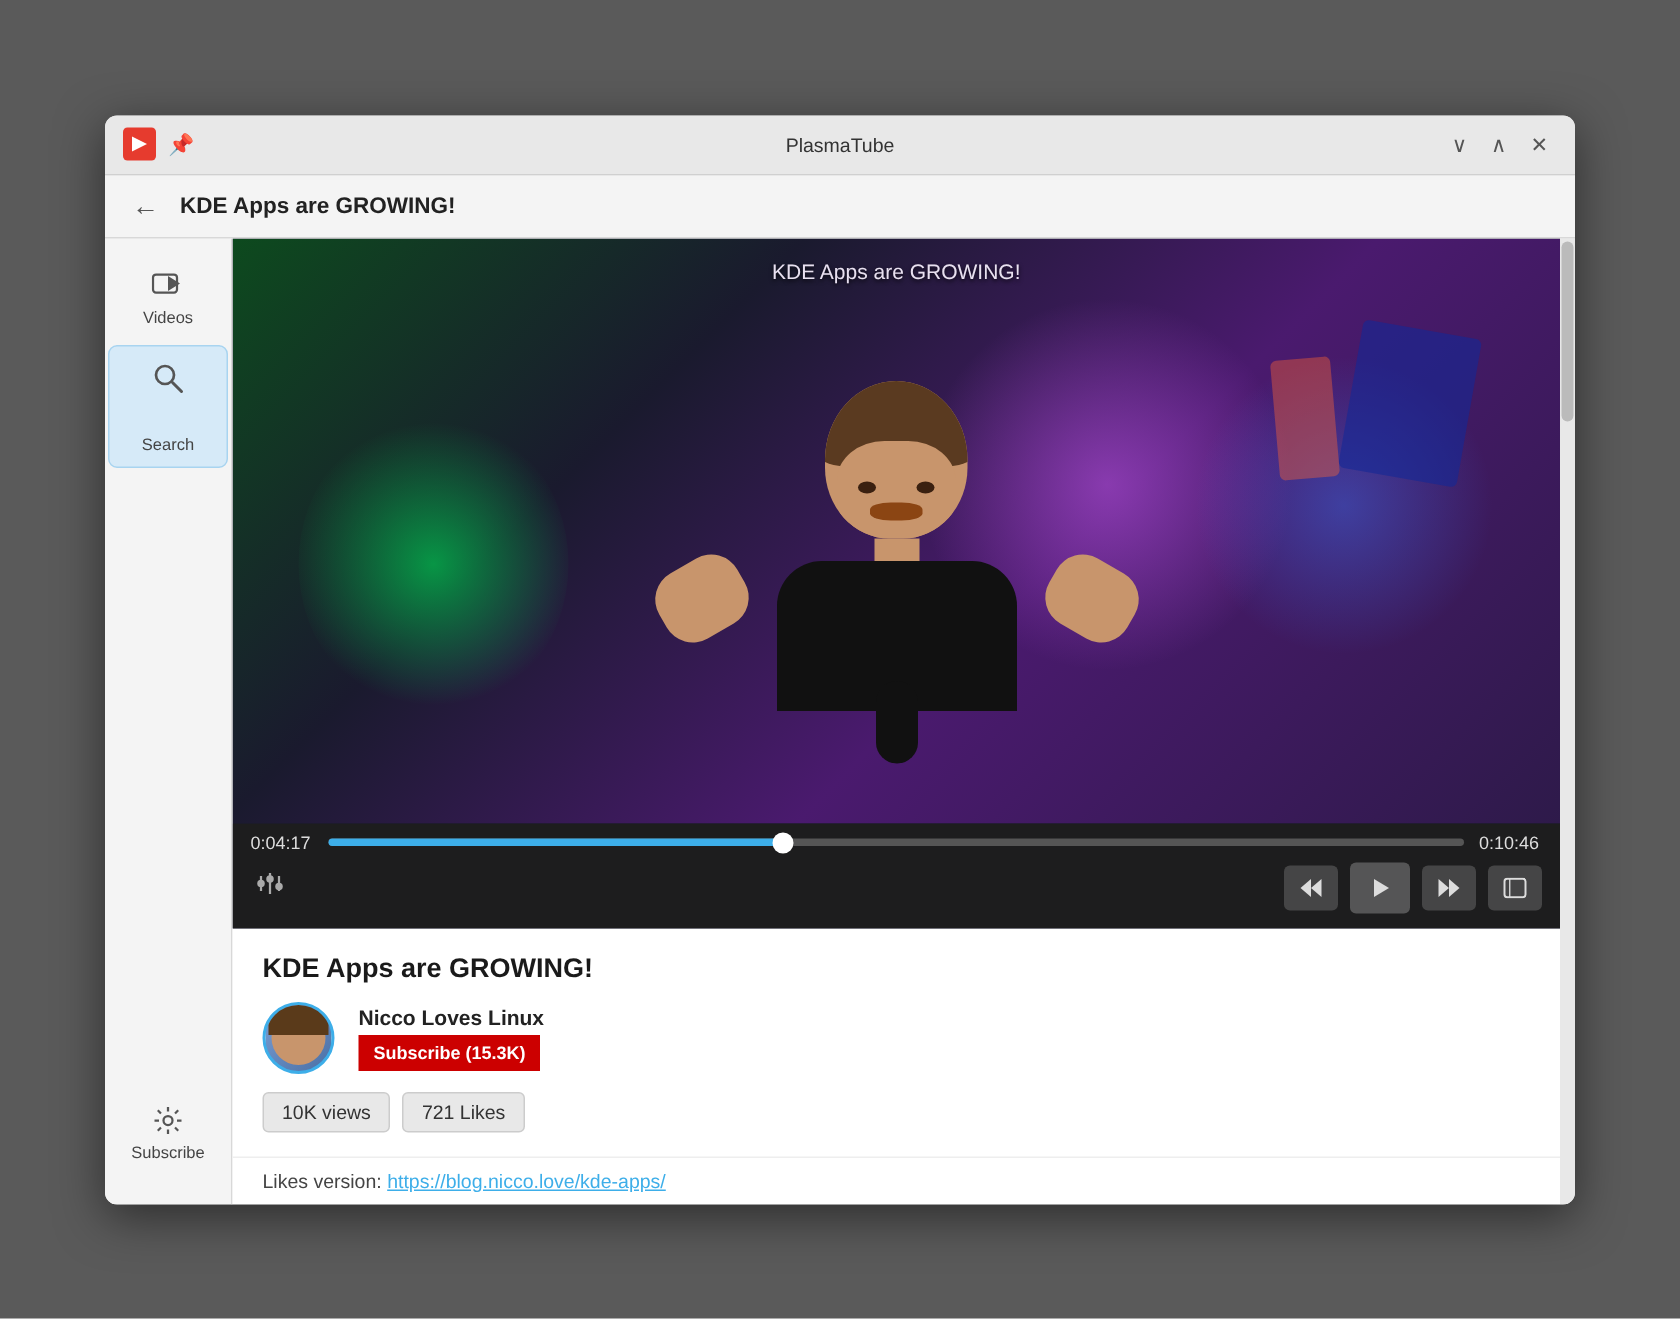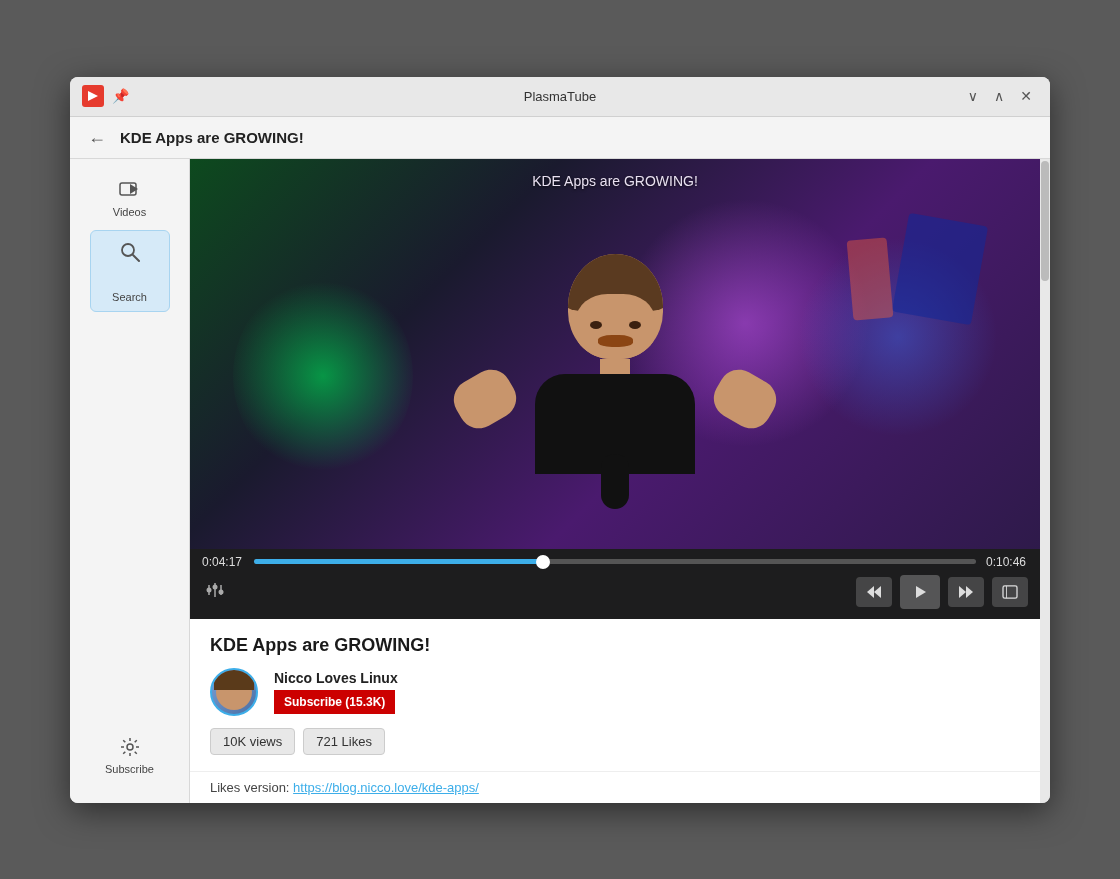--- a/index.html
+++ b/index.html
@@ -100,21 +100,21 @@
       font-weight: 600;
       color: #222;
     }
 
     .main-layout {
       display: flex;
       flex: 1;
       overflow: hidden;
     }
     .sidebar {
-      width: 120px;
+      width: 85px;
       background: #f4f4f4;
       border-right: 1px solid #d8d8d8;
       display: flex;
       flex-direction: column;
       align-items: center;
       padding: 10px 0;
       gap: 4px;
     }
     .sidebar-item {
       width: 80px;

